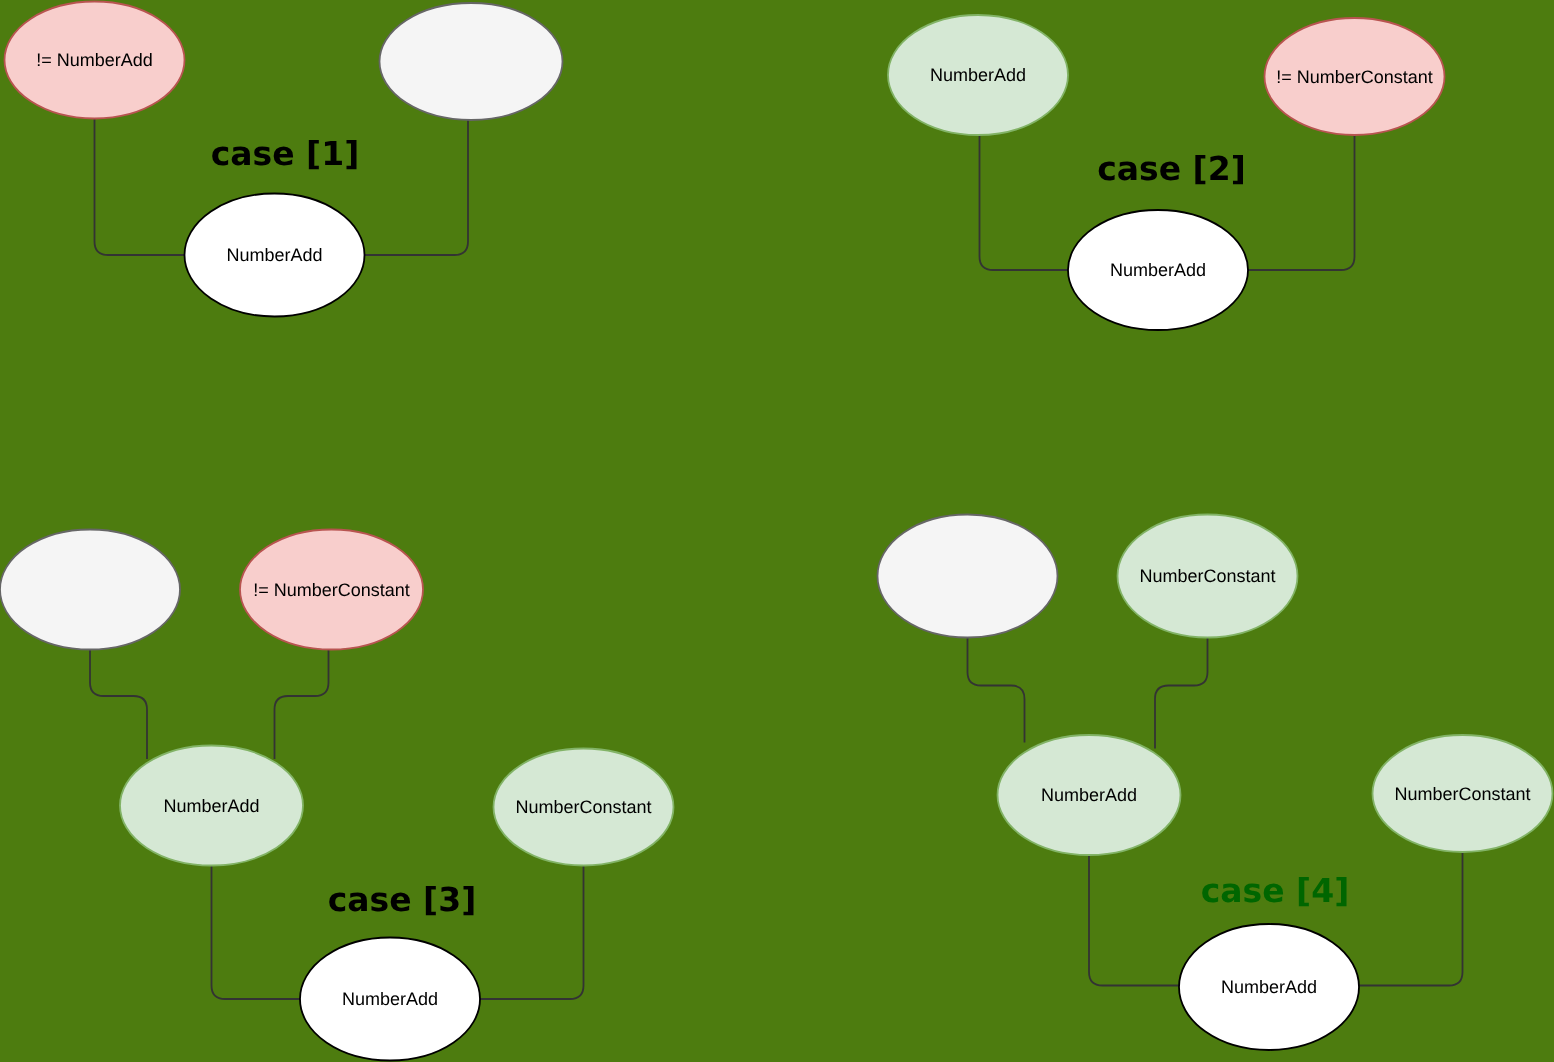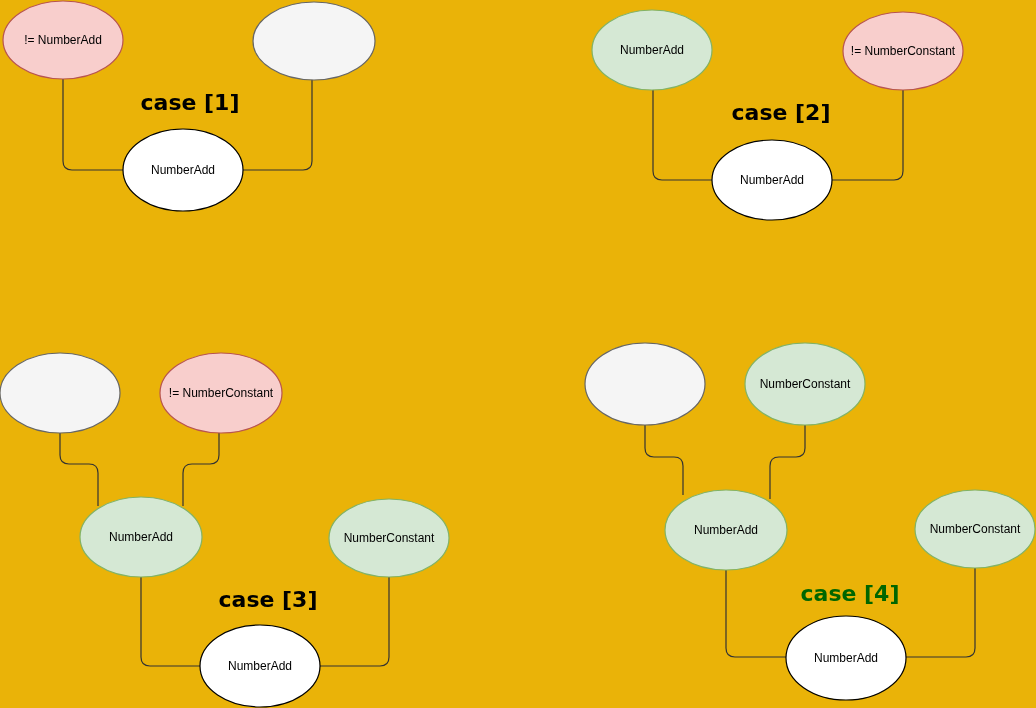--- a/index.html
+++ b/index.html
@@ -4,21 +4,21 @@
 <style>
   html, body {
     margin: 0;
     padding: 0;
     background: #ffffff;
   }
   .canvas-wrap {
     position: relative;
     width: 1036px;
     height: 708px;
-    background: #eab308;
+    background: #4d7c0f;
     overflow: hidden;
     font-family: "Liberation Sans", sans-serif;
   }
   svg { display: block; }
   .edge {
     fill: none;
     stroke: #333333;
     stroke-width: 1.2;
   }
   .node-red   { fill: #f8cecc; stroke: #b85450; stroke-width: 1.2; }

